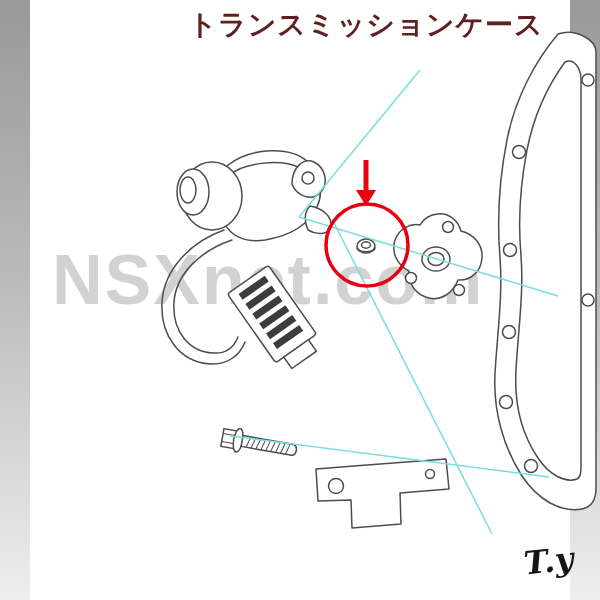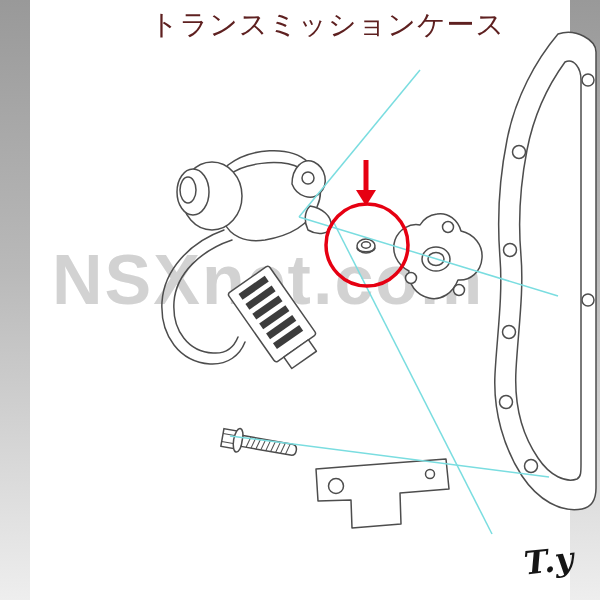--- a/index.html
+++ b/index.html
@@ -5,22 +5,22 @@
   :root{
     --highlight:#e60012; --leader:#7adde0; --line:#4d4d4d;
     --watermark:#cbcbcb; --title:#5e2020; --frame-top:#999999; --frame-bottom:#eeeeee;
   }
   html,body{margin:0;padding:0}
   .page{position:relative;width:600px;height:600px;background:#fff;overflow:hidden;
         font-family:"Liberation Sans",sans-serif}
   .frame{position:absolute;top:0;width:30px;height:600px;
          background:linear-gradient(180deg,var(--frame-top) 0%,#b9b9b9 45%,var(--frame-bottom) 100%)}
   .frame.left{left:0}.frame.right{right:0}
-  .title{position:absolute;top:6px;left:150px;right:18px;text-align:left;
-         font-size:28px;font-weight:normal;color:var(--title);letter-spacing:1px;white-space:nowrap}
+  .title{position:absolute;top:6px;left:150px;right:18px;text-align:center;
+         font-size:28px;font-weight:bold;color:var(--title);letter-spacing:1px;white-space:nowrap}
   .watermark{position:absolute;top:240px;left:52px;font-size:70px;font-weight:bold;
              color:var(--watermark);letter-spacing:2px;opacity:.85;white-space:nowrap}
   svg.art{position:absolute;left:0;top:0}
   .signature{position:absolute;left:524px;top:542px;font-family:"DejaVu Serif",serif;
              font-style:italic;font-weight:bold;font-size:32px;color:#161616;transform:rotate(-6deg)}
   .fl{fill:#fff;stroke:var(--line);stroke-width:1.5;stroke-linejoin:round}
   .ln{fill:none;stroke:var(--line);stroke-width:1.5;stroke-linecap:round}
   .slat{stroke:#3c3c3c;stroke-width:7}
   .thread{stroke:var(--line);stroke-width:1}
   .leader{fill:none;stroke:var(--leader);stroke-width:1.5}

